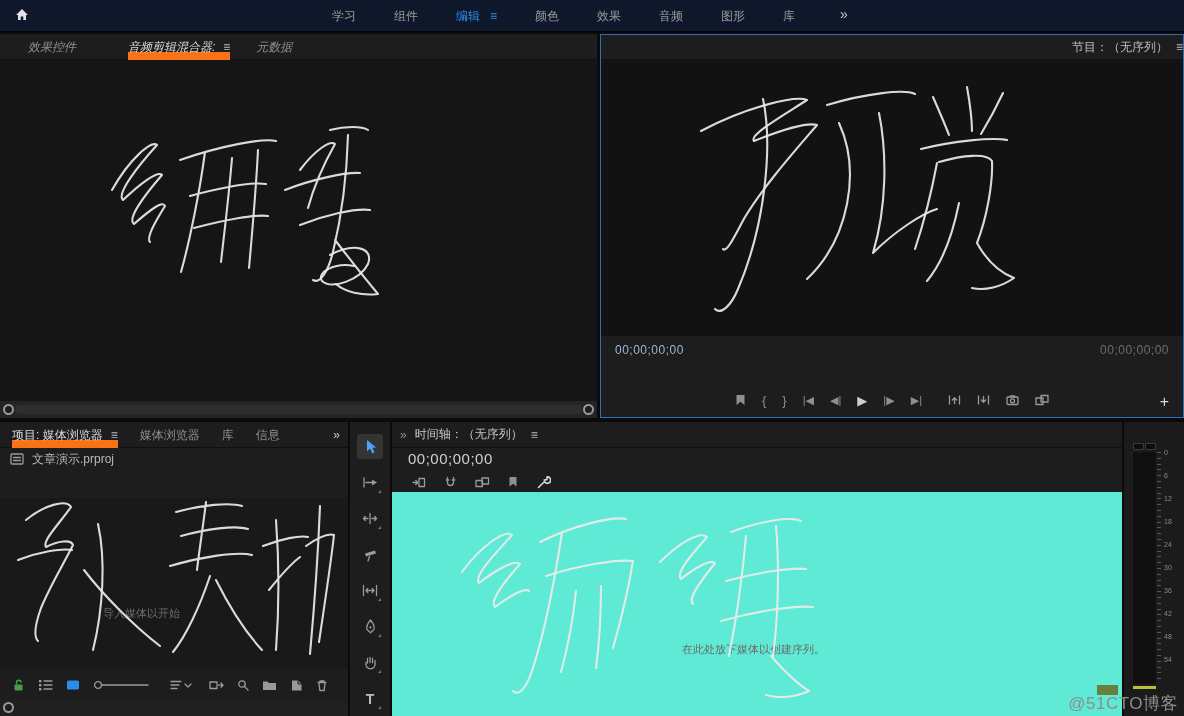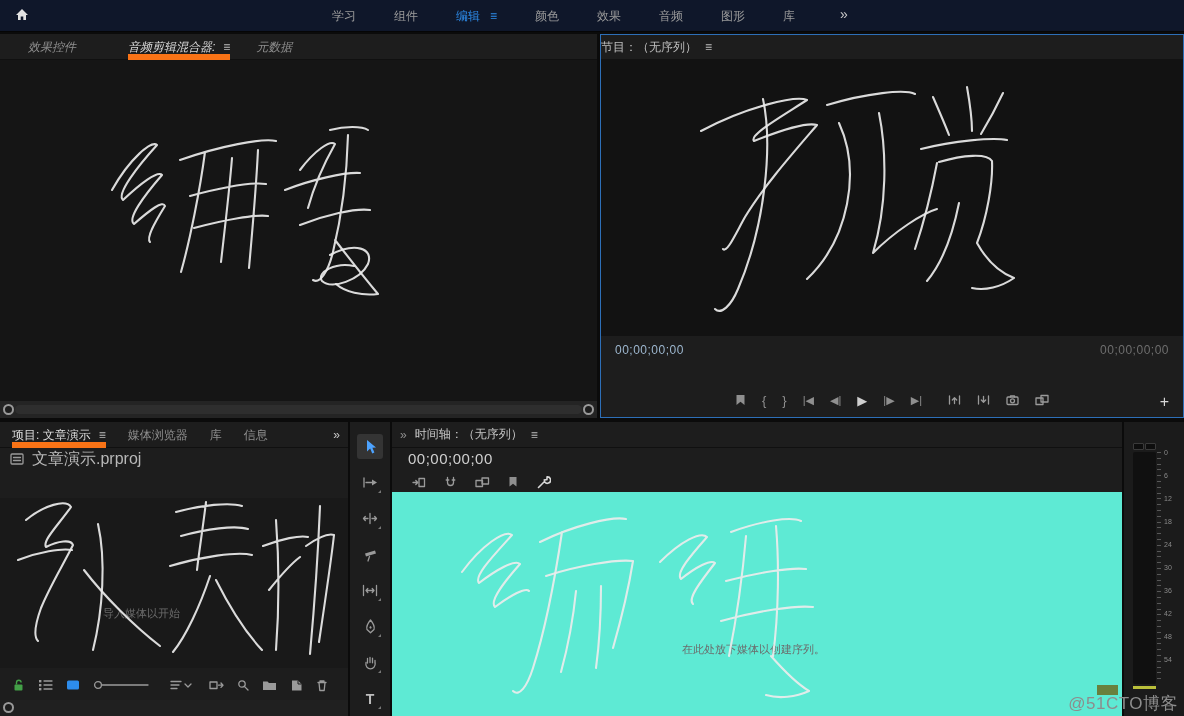--- a/index.html
+++ b/index.html
@@ -13,21 +13,21 @@
   #ws-tabs { position:absolute; left:332px; top:0; height:32px; display:flex; align-items:center; gap:38px; }
   .ws-tab { font-size:12px; color:#9b9b9b; white-space:nowrap; }
   .ws-tab.active { color:#2d8ceb; }
   .ws-menu { color:#2d8ceb; font-size:12px; margin-left:10px; }
   #ws-overflow { position:absolute; left:840px; top:6px; color:#c9c9c9; font-size:14px; }
 
   
   .panel { position:absolute; background:#1d1d1d; }
   .ptabs { height:26px; display:flex; align-items:center; padding-left:12px; gap:26px; background:#1d1d1d; border-bottom:1px solid #101010; }
   .ptab { font-size:12px; color:#8f8f8f; white-space:nowrap; height:26px; line-height:26px; }
-  .ptab.active { color:#dcdcdc; border-bottom:6px solid #f97316; }
+  .ptab.active { color:#dcdcdc; border-bottom:8px solid #f97316; }
   .pmenu { color:#8f8f8f; font-size:12px; margin-left:8px; }
   .ptab.active .pmenu { color:#bdbdbd; }
 
   .ink { position:absolute; pointer-events:none; }
   .ink path { fill:none; stroke:#ececec; stroke-width:2.1; stroke-linecap:round; stroke-linejoin:round; opacity:.92; }
 
   .hscroll { position:absolute; left:0; right:0; bottom:0; height:17px; background:#242424; }
   .hs-track { position:absolute; left:15px; right:15px; top:4px; height:9px; background:#2e2e2e; border-radius:5px; }
   .knob { position:absolute; width:11px; height:11px; border:2px solid #9a9a9a; border-radius:50%; background:#1d1d1d; top:3px; }
 
@@ -96,21 +96,21 @@
     <path d="M330,255 C355,242 374,248 368,264 C360,280 332,290 322,281 C316,272 336,262 354,266"></path>
   </svg>
   <div class="hscroll">
     <div class="hs-track"></div>
     <span class="knob" style="left:3px;"></span>
     <span class="knob" style="right:3px;"></span>
   </div>
 </div>
 
 <div class="panel" id="program-panel" style="left:600px;top:34px;width:584px;height:384px;border:1px solid #2d6fb8;">
-  <div class="abs" style="left:0;top:0;right:0;height:24px;display:flex;align-items:center;">
+  <div class="abs" style="left:0;top:0;right:0;height:24px;display:flex;align-items:center;justify-content:flex-end;">
     <span style="font-size:12px;color:#bfbfbf;">节目：（无序列）</span>
     <span class="pmenu" style="color:#bdbdbd;">≡</span>
   </div>
   <div class="abs" style="left:0;top:24px;width:582px;height:277px;background:#121212;"></div>
   <svg class="ink" style="left:0;top:24px;" width="582" height="277" viewBox="600 58 582 277" aria-label="预览">
     <path d="M700,130 C745,106 795,94 806,99 C778,117 748,134 753,140 C778,130 806,121 816,124 C792,152 762,186 744,216 C734,234 726,252 722,248"></path>
     <path d="M762,98 C772,145 764,225 737,288 C730,305 720,314 714,308"></path>
     <path d="M826,104 C866,92 904,88 914,93 M838,122 C860,170 848,238 806,278 M878,112 C886,152 886,205 872,252 C894,230 922,212 936,208"></path>
     <path d="M932,96 C939,112 945,126 948,134 M966,86 C969,103 971,119 971,130 M1002,92 C994,109 986,123 980,133"></path>
     <path d="M920,148 C952,140 992,136 1006,139 M936,162 C930,194 922,224 914,248 M938,161 C962,154 986,152 991,160 C992,182 986,216 976,242 M958,202 C952,232 941,262 926,280 M976,242 C986,260 1000,272 1013,277 C1000,286 984,290 971,287"></path>
@@ -154,32 +154,32 @@
           <rect class="s" x="1" y="4" width="7" height="6.5"></rect>
           <rect class="s" x="6" y="1.5" width="7" height="6.5"></rect>
         </svg>
       </span>
   </div>
   <span class="abs" style="right:14px;bottom:7px;color:#d6d6d6;font-size:16px;line-height:1;">+</span>
 </div>
 
 <div class="panel" id="project-panel" style="left:0;top:422px;width:348px;height:294px;">
   <div class="ptabs" style="gap:22px;">
-    <span class="ptab active"><span>项目: 文章演示</span><span class="pmenu">≡</span></span>
+    <span class="ptab active"><span>项目: 媒体浏览器</span><span class="pmenu">≡</span></span>
     <span class="ptab">媒体浏览器</span>
     <span class="ptab">库</span>
     <span class="ptab">信息</span>
     <span class="ptab" style="margin-left:auto;margin-right:8px;color:#c9c9c9;">»</span>
   </div>
   <div class="abs" style="left:0;top:26px;right:0;height:22px;display:flex;align-items:center;padding-left:10px;gap:8px;">
     <svg width="14" height="12" viewBox="0 0 14 12">
         <rect class="s" x="1" y="1" width="12" height="10" rx="1"></rect>
         <path class="s" d="M3.5,4.5 h7 M3.5,7.5 h7"></path>
       </svg>
-    <span style="font-size:16px;color:#b8b8b8;">文章演示.prproj</span>
+    <span style="font-size:12px;color:#b8b8b8;">文章演示.prproj</span>
   </div>
   <div class="abs" style="left:0;top:76px;width:348px;height:170px;background:#191919;">
     <span class="hint" style="left:103px;top:88px;margin-top:20px;">导入媒体以开始</span>
   </div>
   <svg class="ink" style="left:0;top:76px;" width="348" height="170" viewBox="0 498 348 170" aria-label="导入素材">
     <path d="M26,520 C44,505 66,499 71,507 C59,524 42,541 46,547 C58,541 71,539 73,545 C63,565 50,586 41,608 C36,622 33,636 38,641"></path>
     <path d="M18,560 C38,552 62,548 72,550"></path>
     <path d="M98,524 C106,560 103,610 93,650"></path>
     <path d="M84,570 C104,596 134,626 160,646"></path>
     <path d="M176,512 C201,505 230,502 242,506 M206,502 C203,527 199,552 197,570 M181,536 C206,529 235,525 248,529 M170,566 C200,557 238,551 252,555 M210,576 C200,606 186,636 173,652 M216,580 C231,610 249,636 262,650"></path>

